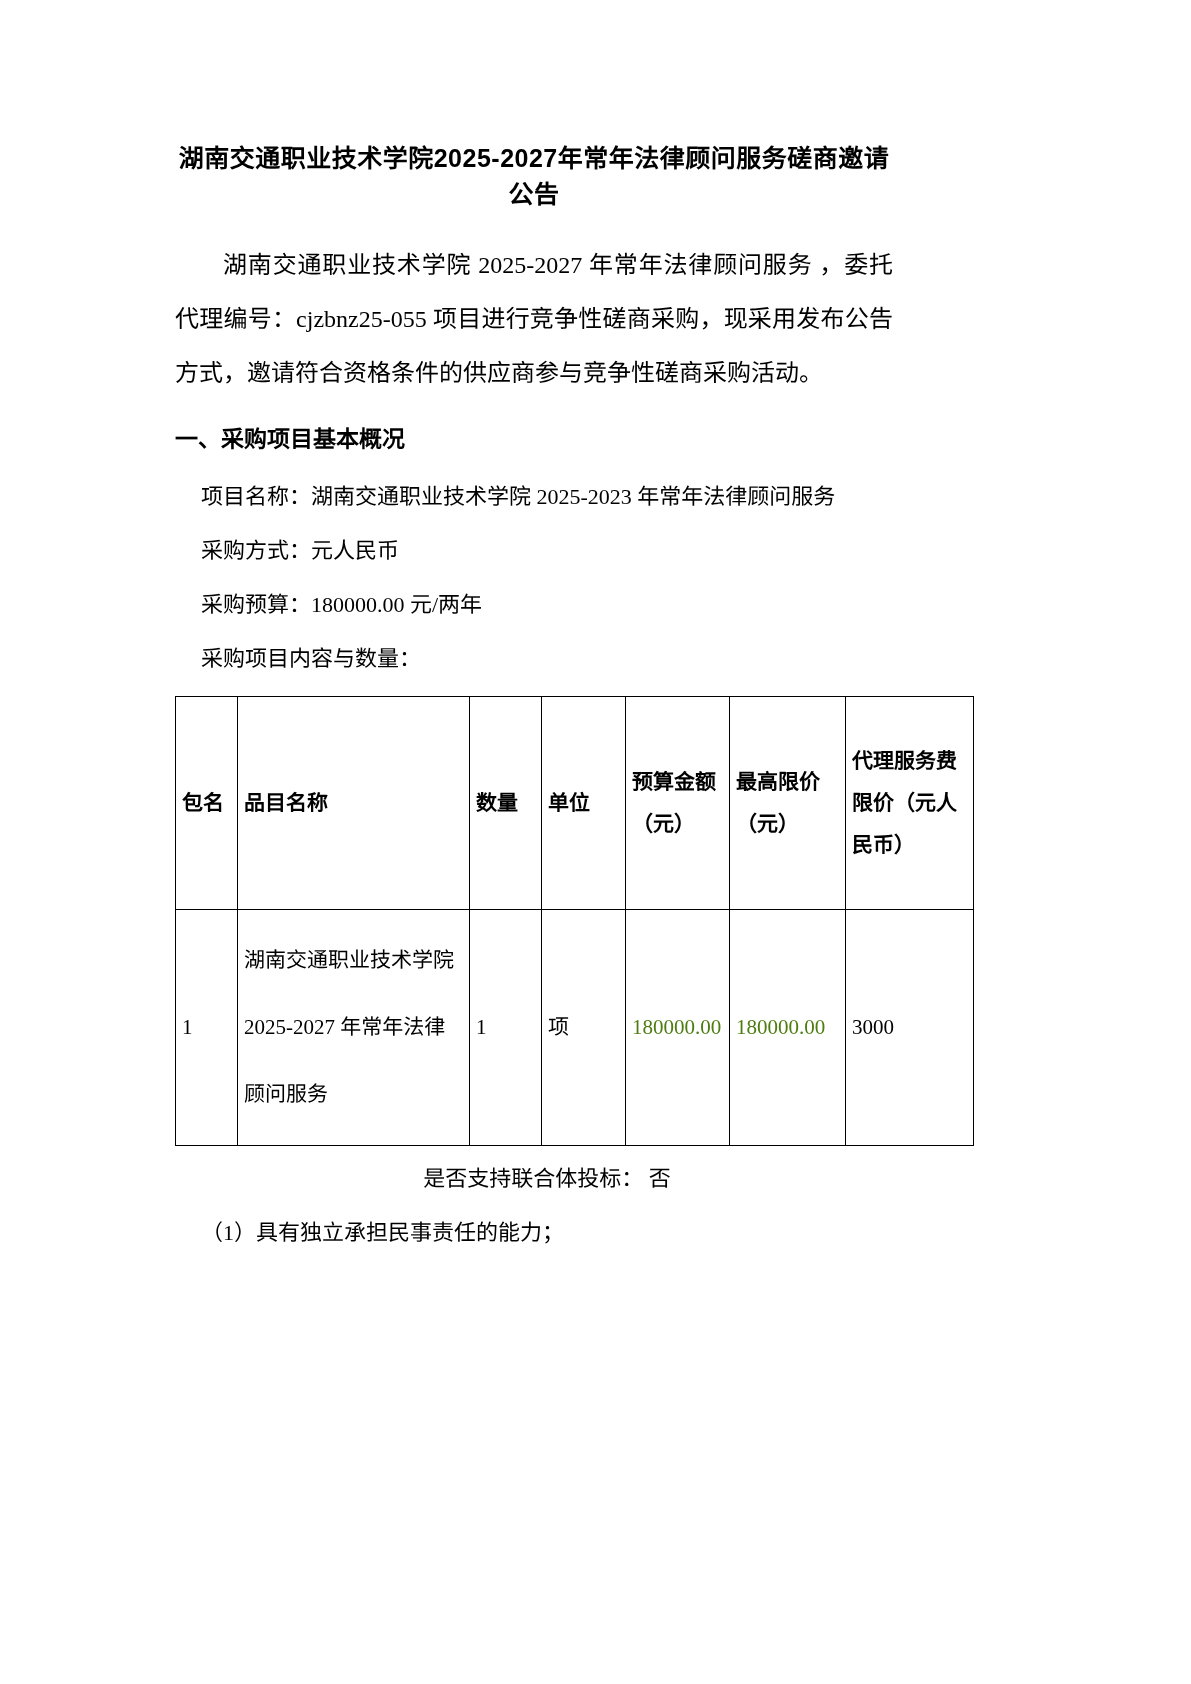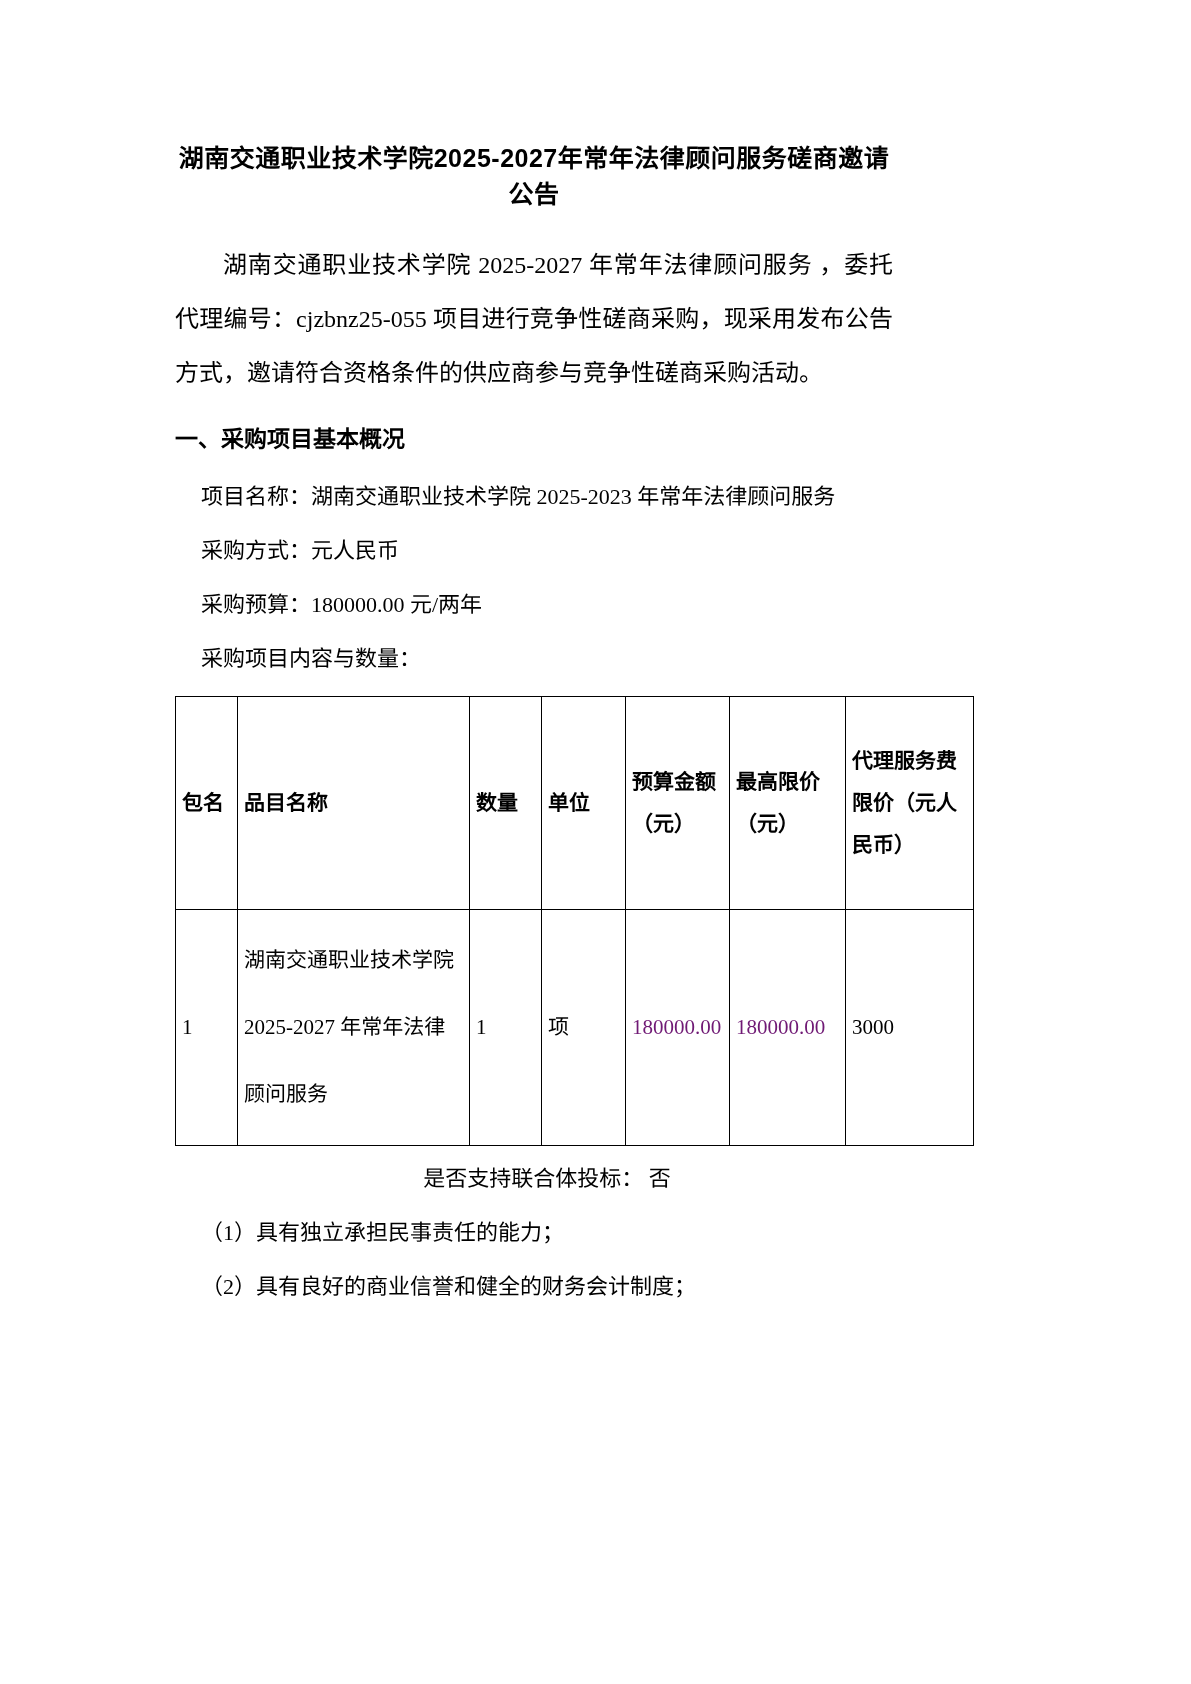--- a/index.html
+++ b/index.html
@@ -68,21 +68,21 @@
     font-weight: bold;
     font-family: "Liberation Sans", "DejaVu Sans", sans-serif;
     line-height: 42px;
     height: 178px;
   }
   table.items td {
     line-height: 67px;
     height: 172px;
   }
   td.money {
-    color: #701a75;
+    color: #4d7c0f;
   }
   td.name-cell {
     text-align: left;
     padding-left: 12px;
     line-height: 52px;
   }
   .col-pack   { width: 62px; }
   .col-item   { width: 232px; }
   .col-qty    { width: 72px; }
   .col-unit   { width: 84px; }
@@ -151,15 +151,14 @@
         <td>3000</td>
       </tr>
     </tbody>
   </table>
 
   <p class="joint-line">是否支持联合体投标： 否</p>
 
 
 
   <p class="list-item">（1）具有独立承担民事责任的能力；</p>
-  <p class="list-item">（2）具有良好的商业信誉和健全的财务会计制度；</p>
 
 </div>
 
 </body></html>

